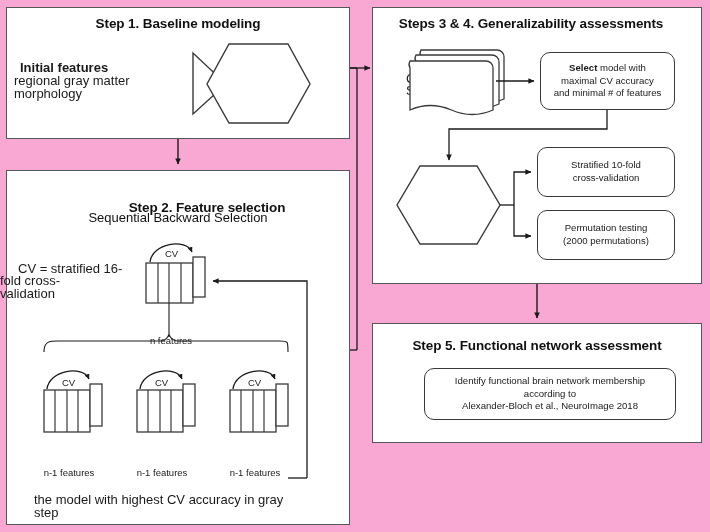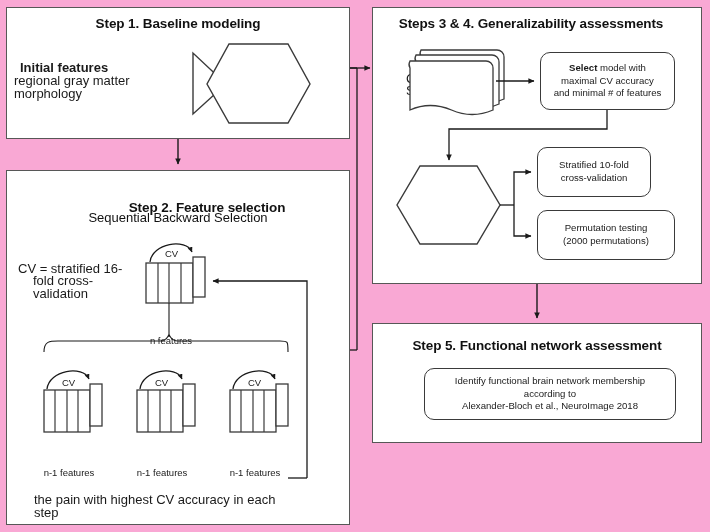--- a/index.html
+++ b/index.html
@@ -110,35 +110,35 @@
     <div>Baseline</div>
     <div>SVM model</div>
   </div>
 
   <div class="panel" style="left:6px; top:170px; width:344px; height:355px;">
   </div>
   <div class="panel-title" style="left:6px; top:200px; width:344px;margin-left:29px;">Step 2. Feature selection</div>
   <div class="subtitle" style="left:6px; top:210px; width:344px;">Sequential Backward Selection</div>
 
   <div class="txt" style="left:18px; top:263px; width:112px;">CV = stratified 16-</div>
-  <div class="txt" style="left:33px; top:275px; width:112px;">fold cross-validation</div>
+  <div class="txt" style="left:0; top:275px; width:112px;">fold cross-validation</div>
 
   <div class="cvlabel" style="left:165px; top:248px;">CV</div>
   <div class="stacklabel" style="left:126px; top:305px;">n features</div>
 
   <div class="cvlabel" style="left:62px; top:377px;">CV</div>
   <div class="stacklabel" style="left:24px; top:437px;">n-1 features</div>
 
   <div class="cvlabel" style="left:155px; top:377px;">CV</div>
   <div class="stacklabel" style="left:117px; top:437px;">n-1 features</div>
 
   <div class="cvlabel" style="left:248px; top:377px;">CV</div>
   <div class="stacklabel" style="left:210px; top:437px;">n-1 features</div>
 
-  <div class="txt" style="left:34px; top:494px; width:268px;">the pain with highest CV accuracy in each step</div>
+  <div class="txt" style="left:34px; top:494px; width:268px;">the model with highest CV accuracy in gray step</div>
 
   <div class="panel" style="left:372px; top:7px; width:330px; height:277px;">
   </div>
   <div class="panel-title" style="left:372px; top:16px; width:318px;">Steps 3 &amp; 4. Generalizability assessments</div>
 
   <div class="txt" style="left:406px; top:73px; width:90px;">Candidate</div>
   <div class="txt" style="left:406px; top:85px; width:90px;">SVM models</div>
 
   <div class="rbox" style="left:540px; top:52px; width:135px; height:58px;">
     <div>
@@ -146,21 +146,21 @@
       <span>maximal CV accuracy</span><br>
       <span>and minimal # of features</span>
     </div>
   </div>
 
   <div class="hexlabel" style="left:404px; top:191px; width:90px;">
     <div>Optimal</div>
     <div>SVM model</div>
   </div>
 
-  <div class="rbox" style="left:537px; top:147px; width:114px; height:50px;">
+  <div class="rbox" style="left:537px; top:147px; width:138px; height:50px;">
     <div>
       <span>Stratified 10-fold</span><br>
       <span>cross-validation</span>
     </div>
   </div>
 
   <div class="rbox" style="left:537px; top:210px; width:138px; height:50px;">
     <div>
       <span>Permutation testing</span><br>
       <span>(2000 permutations)</span>

